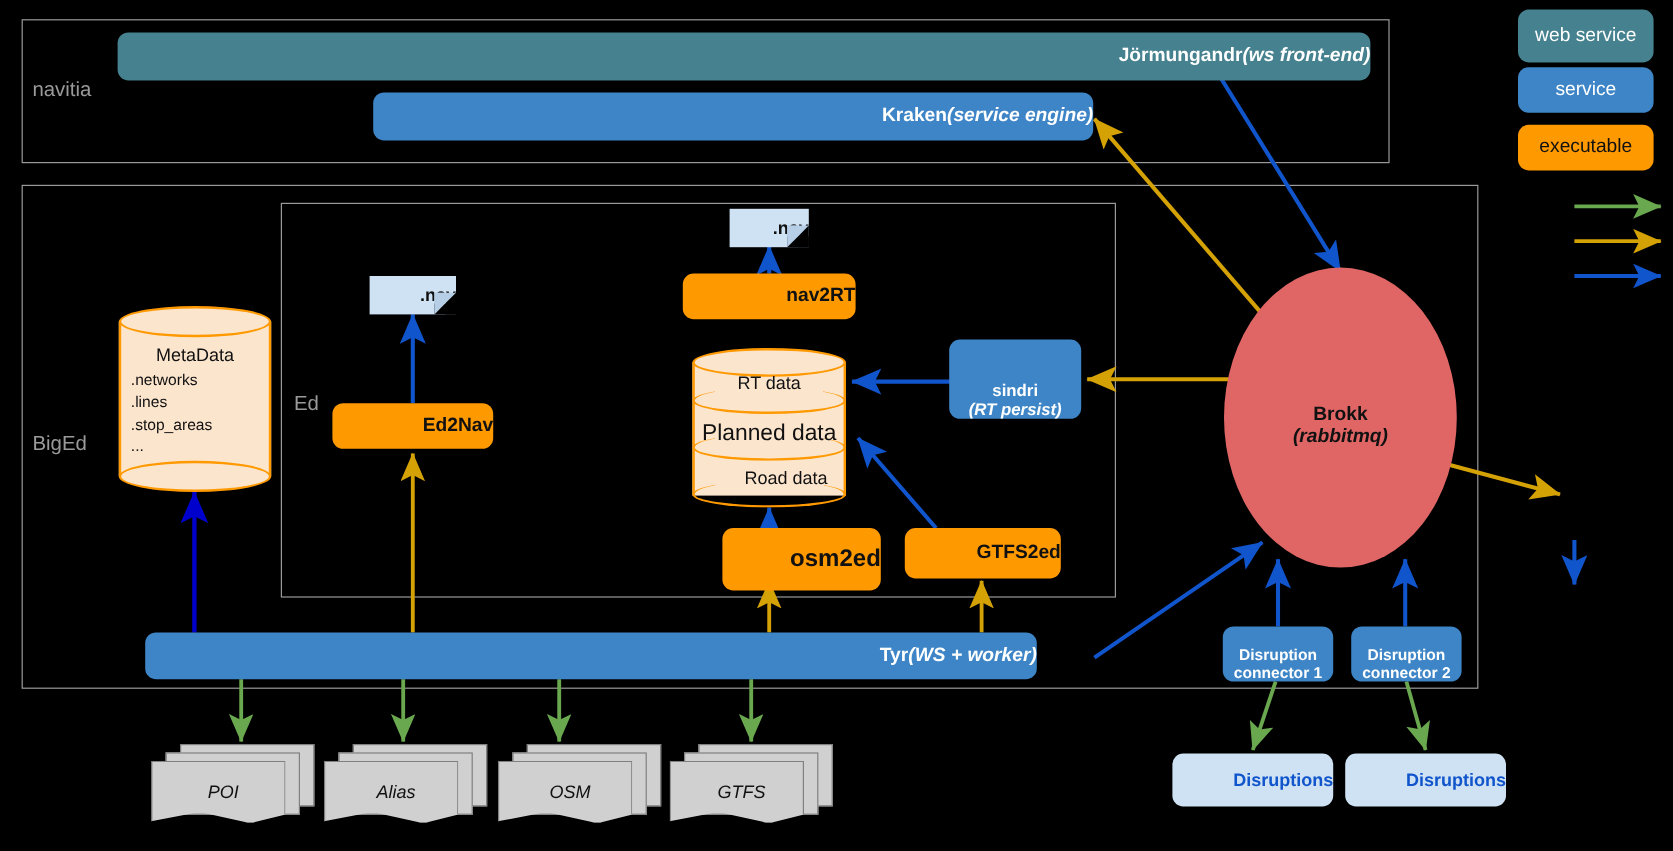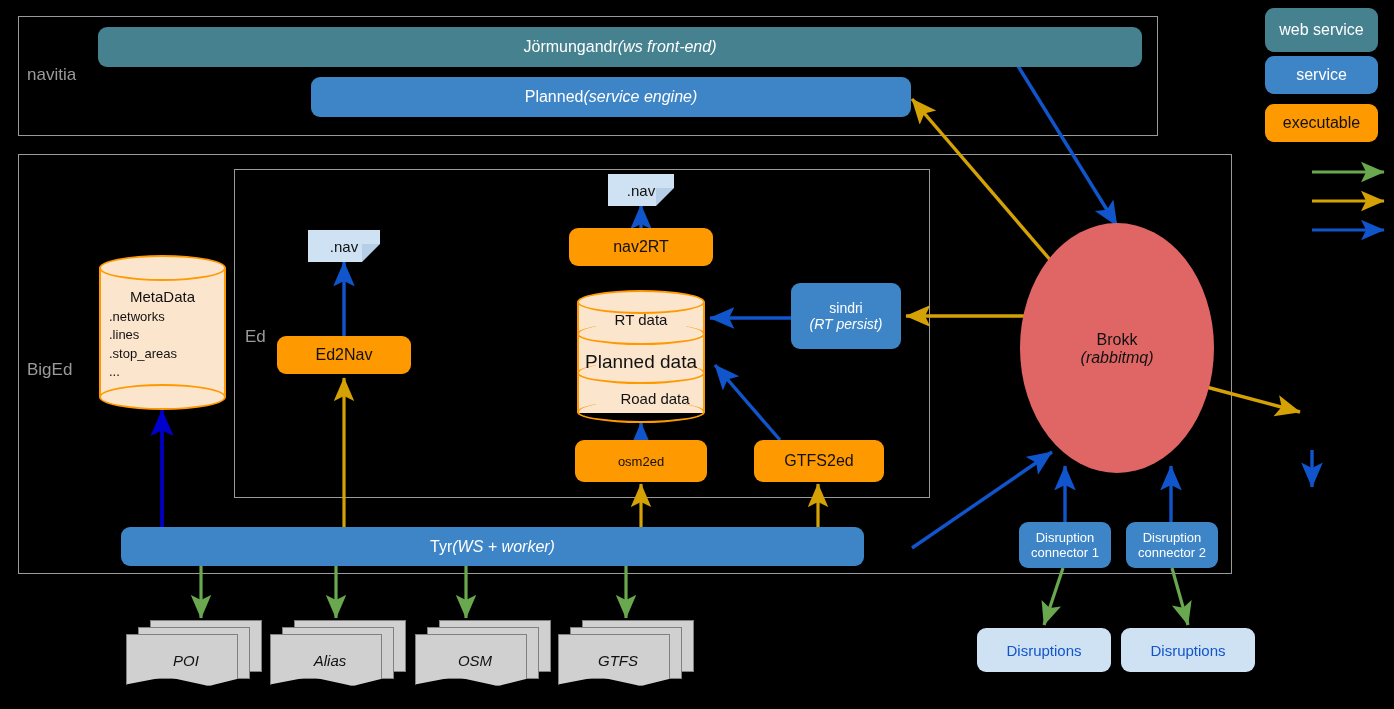--- a/index.html
+++ b/index.html
@@ -1,21 +1,21 @@
 <!DOCTYPE html>
 <html><head>
 <meta charset="utf-8">
 <style>
   html,body{margin:0;padding:0;background:#000;}
   body{width:1394px;height:709px;position:relative;overflow:hidden;
        font-family:"Liberation Sans","DejaVu Sans",sans-serif;}
   .stage{position:absolute;left:0;top:0;width:1394px;height:709px;}
   svg.layer{position:absolute;left:0;top:0;width:1394px;height:709px;pointer-events:none;}
   .box{position:absolute;box-sizing:border-box;display:flex;align-items:center;
-       justify-content:center;text-align:center;border-radius:9px;}
+       justify-content:flex-end;text-align:center;border-radius:9px;font-weight:bold;}
   .lbl{line-height:1.22;}
   .ital{font-style:italic;}
 
   
   .frame{position:absolute;box-sizing:border-box;border:1px solid #9a9a9a;background:transparent;}
   .frame-label{position:absolute;color:#9a9a9a;font-size:17px;}
 
   
   .webservice{background:#45818e;color:#fff;}
   .service{background:#3d85c6;color:#fff;}
@@ -122,41 +122,41 @@
 
     <ellipse cx="1117" cy="348" rx="97" ry="125" fill="#e06666"></ellipse>
   </svg>
 
   <div class="box webservice" style="left:98px;top:27px;width:1044px;height:40px;font-size:16px;">
     <span class="lbl">Jörmungandr </span>
       <span class="lbl ital">(ws front-end)</span>
   </div>
 
   <div class="box service" style="left:311px;top:77px;width:600px;height:40px;font-size:16px;">
-    <span class="lbl">Planned </span>
+    <span class="lbl">Kraken </span>
       <span class="lbl ital">(service engine)</span>
   </div>
 
   <div class="box notebox" style="left:608px;top:174px;width:66px;height:32px;font-size:15px;">
     <span>.nav</span>
   </div>
 
   <div class="box notebox" style="left:308px;top:230px;width:72px;height:32px;font-size:15px;">
     <span>.nav</span>
   </div>
 
   <div class="box executable" style="left:569px;top:228px;width:144px;height:38px;font-size:16px;">
     <span>nav2RT</span>
   </div>
 
   <div class="box executable" style="left:277px;top:336px;width:134px;height:38px;font-size:16px;">
     <span>Ed2Nav</span>
   </div>
 
-  <div class="box executable" style="left:575px;top:440px;width:132px;height:42px;font-size:13px;">
+  <div class="box executable" style="left:602px;top:440px;width:132px;height:52px;font-size:20px;">
     <span>osm2ed</span>
   </div>
 
   <div class="box executable" style="left:754px;top:440px;width:130px;height:42px;font-size:16px;">
     <span>GTFS2ed</span>
   </div>
 
   <div class="box service" style="left:791px;top:283px;width:110px;height:66px;font-size:14px;flex-direction:column;">
     <span>sindri</span>
     <span class="ital">(RT persist)</span>

